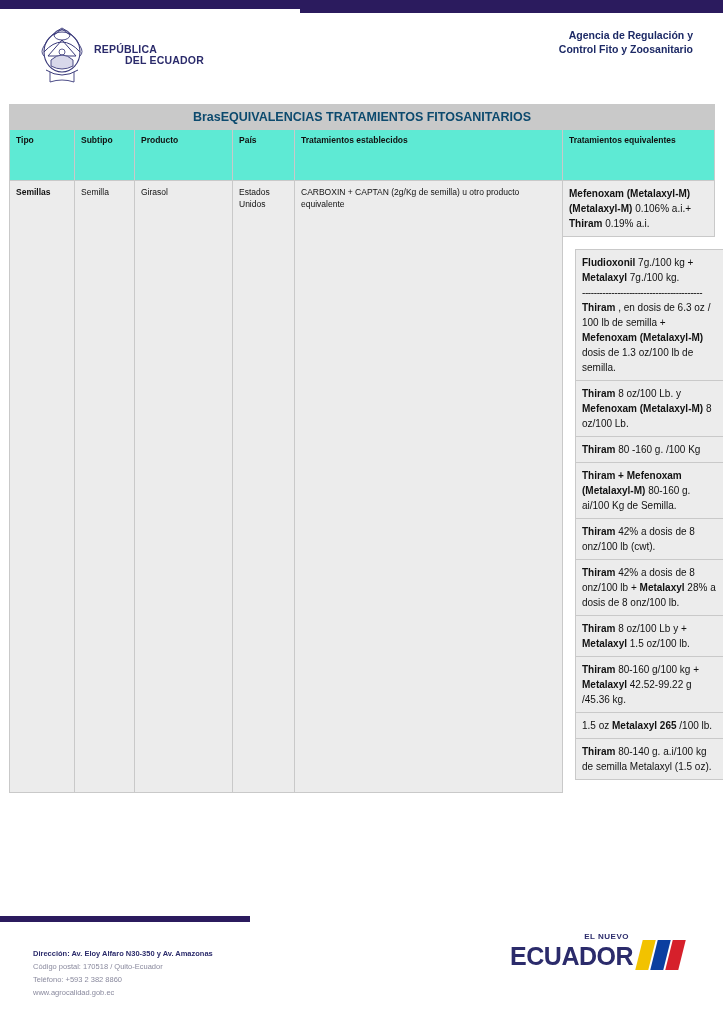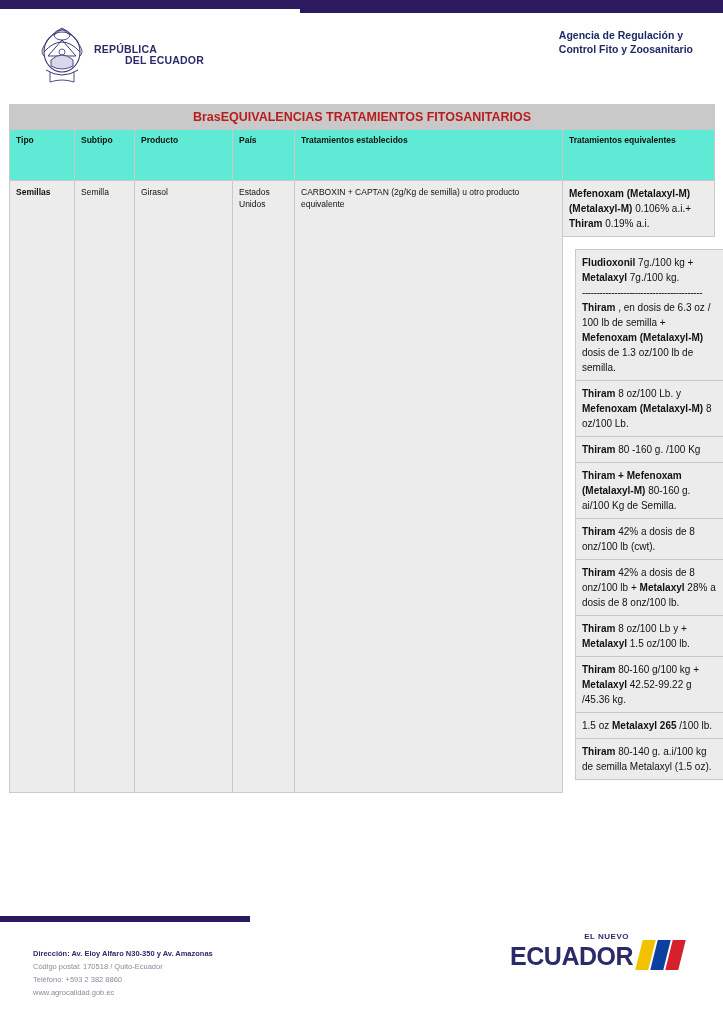--- a/index.html
+++ b/index.html
@@ -79,21 +79,21 @@
     font-size: 10.5px;
     font-weight: bold;
     color: #2b2b6b;
     letter-spacing: .2px;
     padding-left: 31px;
   }
   .agency {
     position: absolute;
     right: 30px;
     top: 6px;
-    text-align: left;
+    text-align: right;
     color: #1d2a66;
     font-size: 10.5px;
     font-weight: bold;
     line-height: 1.35;
   }
 
   
   .table-wrap {
     position: absolute;
     top: 104px;
@@ -108,21 +108,21 @@
   table.doc td, table.doc th {
     border: 1px solid #c9c9c9;
     vertical-align: top;
     padding: 5px 6px;
   }
   .title-row td {
     background: #c9c9c9;
     text-align: center;
     font-size: 12.5px;
     font-weight: bold;
-    color: #b91c1c;
+    color: #0c4a6e;
     padding: 6px 4px;
     border: 1px solid #c9c9c9;
   }
   .hdr-row td {
     background: #5eead4;
     font-size: 8.5px;
     font-weight: bold;
     color: #111;
     height: 40px;
     vertical-align: top;

